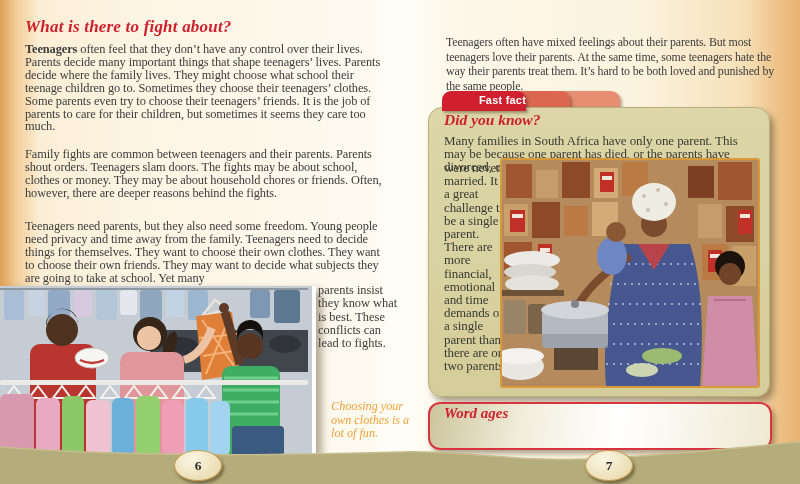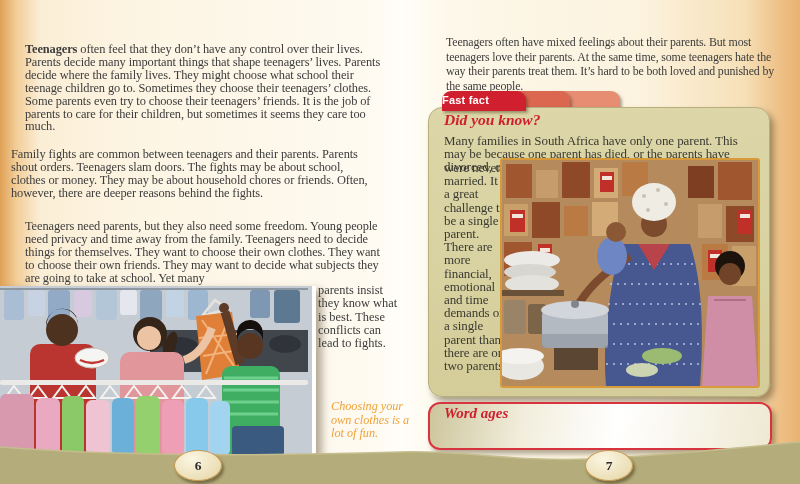--- a/index.html
+++ b/index.html
@@ -34,21 +34,21 @@
     left:500px;top:158px;width:256px;height:226px;z-index:3;
     border:2px solid #d89a3a;border-radius:3px;
     background:#b58a5c;
   }
   
   .tab{
     top:91px;height:20px;border-radius:9px 9px 0 0;
     box-shadow:2px 2px 3px rgba(60,40,20,.4);
   }
   .tab1{left:442px;width:84px;background:#d01f2e;z-index:2;
-        display:flex;align-items:center;justify-content:flex-start;}
+        display:flex;align-items:center;justify-content:flex-end;}
   .tab2{left:478px;width:92px;background:#db6750;z-index:1;}
   .tab3{left:545px;width:75px;background:#e68d72;z-index:0;}
   .tab-label{
     font-family:"Liberation Sans", sans-serif;font-weight:bold;
     font-size:11px;color:#ffffff;letter-spacing:.2px;padding-bottom:2px;
   }
   
   .dyk-box{
     left:428px;top:107px;width:340px;height:288px;z-index:1;
     border-radius:14px;border:1px solid #b7ae7e;
@@ -74,24 +74,25 @@
     font-size:13.5px;font-weight:bold;color:#2a2a2a;
   }
   .oval-6{left:174px;top:450px;}
   .oval-7{left:585px;top:450px;}
 </style>
 </head>
 <body>
 
 <div class="spread">
 
+  <div class="abs heading" style="left:25px;top:17px;">What is there to fight about?</div>
 
   <p class="abs body-lg" style="left:25px;top:43px;width:366px;margin:0;"><span class="bold">Teenagers</span><span> often feel that they don’t have any control over their lives. Parents decide many important things that shape teenagers’ lives. Parents decide where the family lives. They might choose what school their teenage children go to. Sometimes they choose their teenagers’ clothes. Some parents even try to choose their teenagers’ friends. It is the job of parents to care for their children, but sometimes it seems they care too much.</span></p>
 
-  <p class="abs body-lg" style="left:11px;top:148px;width:366px;margin:0;">Family fights are common between teenagers and their parents. Parents shout orders. Teenagers slam doors. The fights may be about school, clothes or money. They may be about household chores or friends. Often, however, there are deeper reasons behind the fights.</p>
+  <p class="abs body-lg" style="left:25px;top:148px;width:366px;margin:0;">Family fights are common between teenagers and their parents. Parents shout orders. Teenagers slam doors. The fights may be about school, clothes or money. They may be about household chores or friends. Often, however, there are deeper reasons behind the fights.</p>
 
   <p class="abs body-lg" style="left:25px;top:220px;width:366px;margin:0;">Teenagers need parents, but they also need some freedom. Young people need privacy and time away from the family. Teenagers need to decide things for themselves. They want to choose their own clothes. They want to choose their own friends. They may want to decide what subjects they are going to take at school. Yet many</p>
 
   <p class="abs wrapcol" style="left:318px;top:284px;width:82px;margin:0;z-index:2;">parents insist they know what is best. These conflicts can lead to fights.</p>
 
   <p class="abs caption" style="left:331px;top:400px;width:80px;margin:0;z-index:2;">Choosing your own clothes is a lot of fun.</p>
 
   <div class="abs photo-left">
     <svg width="308" height="170" viewBox="0 0 308 170">
       <rect width="308" height="170" fill="#c6ccd3"></rect>

